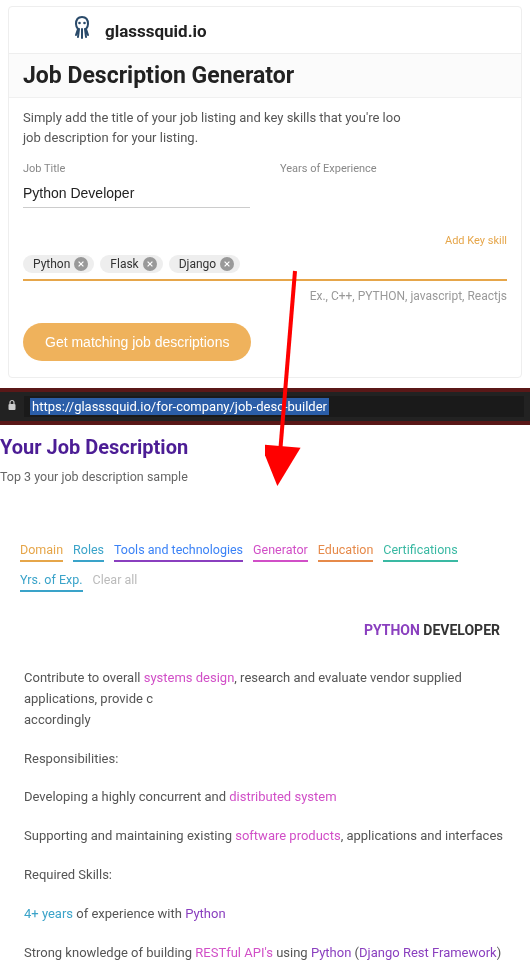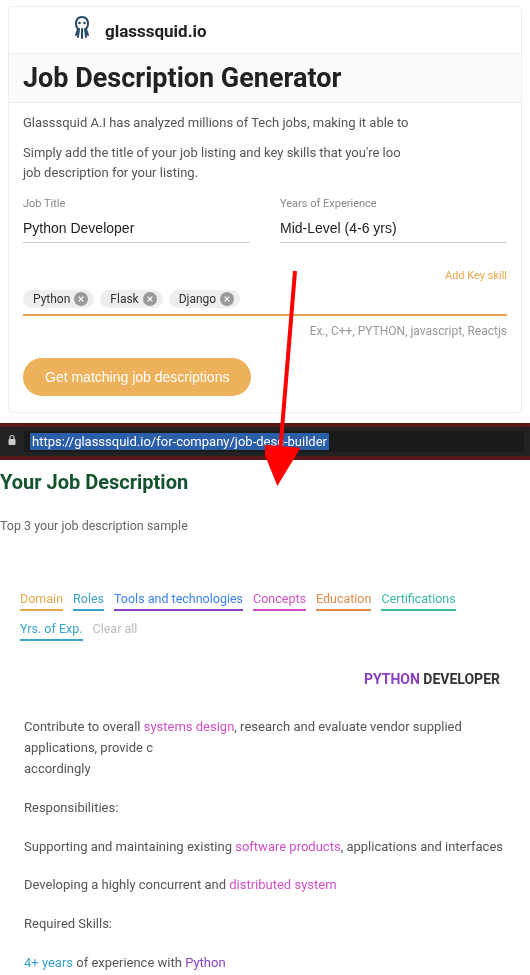--- a/index.html
+++ b/index.html
@@ -1,41 +1,41 @@
 <!DOCTYPE html>
 <html><head>
 <meta charset="utf-8">
 <style>
 * { margin: 0; padding: 0; box-sizing: border-box; }
 body { font-family: -apple-system, BlinkMacSystemFont, "Segoe UI", Roboto, sans-serif; background: #fff; width: 530px; overflow-x: hidden; color: #333; }
 .top-card { margin: 6px 8px 10px 8px; background: #fff; border: 1px solid #eee; border-radius: 4px; padding-bottom: 16px; }
 .brand-row { display: flex; align-items: center; gap: 10px; padding: 8px 10px 6px 60px; }
 .brand-name { font-weight: 700; font-size: 17px; color: #222; }
 .card-hdr { background: #fbfbfb; border-top: 1px solid #eee; border-bottom: 1px solid #f0f0f0; padding: 8px 14px; }
-.card-hdr h1 { font-size: 27px; font-weight: 700; color: #222; }
+.card-hdr h1 { font-size: 23px; font-weight: 700; color: #222; }
 .desc { padding: 10px 14px 0 14px; font-size: 13px; color: #555; line-height: 1.55; }
 .form-row { display: flex; gap: 30px; padding: 14px 14px 0 14px; }
 .field { flex: 1; }
 .field-label { font-size: 11px; color: #888; margin-bottom: 4px; display: block; }
 .field-input { width: 100%; font-size: 14px; padding: 6px 0 6px 0; border: none; border-bottom: 1px solid #ccc; outline: none; background: transparent; color: #222; }
 .skill-section { padding: 26px 14px 0 14px; text-align: right; }
 .skill-label { font-size: 11px; color: #e6a64a; margin-bottom: 8px; display: block; }
 .chips { display: flex; gap: 6px; flex-wrap: wrap; padding-bottom: 6px; border-bottom: 2px solid #e6a64a; }
 .chip { display: inline-flex; align-items: center; background: #eee; border-radius: 12px; padding: 2px 6px 2px 10px; font-size: 12px; color: #333; gap: 4px; }
 .chip-x { width: 14px; height: 14px; border-radius: 50%; background: #999; display: inline-flex; align-items: center; justify-content: center; }
 .chip-x svg { width: 8px; height: 8px; }
 .hint { font-size: 12px; color: #999; margin-top: 8px; }
 .cta-wrap { padding: 20px 14px 0 14px; }
 .cta { background: #efb25c; color: #fff; border: none; border-radius: 22px; padding: 11px 22px; font-size: 14px; cursor: pointer; }
 .urlbar-wrap { border-top: 4px solid #5a1818; border-bottom: 4px solid #5a1818; background: #222; padding: 4px 6px; display: flex; align-items: center; gap: 6px; }
 .lock { color: #ccc; font-size: 12px; }
 .urlbar { flex: 1; background: #1a1a1a; color: #fff; font-size: 13px; padding: 3px 6px; border: none; outline: none; }
 .urlbar-sel { background: #2b5ea8; color: #fff; padding: 1px 2px; }
 .result-hdr { padding: 10px 0 0 0; }
-.result-hdr h2 { font-size: 20px; font-weight: 700; color: #14532d; margin-bottom: 24px; }
+.result-hdr h2 { font-size: 20px; font-weight: 700; color: #4c1d95; margin-bottom: 10px; }
 .result-sub { font-size: 12.5px; color: #666; }
 .filter-row { display: flex; gap: 10px; padding: 58px 20px 0 20px; font-size: 12.5px; align-items: center; flex-wrap: wrap; }
 .filter-item { border-bottom: 2px solid transparent; padding-bottom: 3px; cursor: pointer; }
 .f-domain { color: #e6a64a; border-bottom-color: #e6a64a; }
 .f-roles { color: #3aa3c9; border-bottom-color: #3aa3c9; }
 .f-tools { color: #3b82f6; border-bottom-color: #8a3fbf; }
 .f-concepts { color: #d14fc7; border-bottom-color: #d14fc7; }
 .f-education { color: #e68a4a; border-bottom-color: #e68a4a; }
 .f-cert { color: #3ab9a3; border-bottom-color: #3ab9a3; }
 .f-yrs { color: #3aa3c9; border-bottom-color: #3aa3c9; }
@@ -62,34 +62,32 @@
         <path d="M13 2 C9 2 7 5 7 9 C7 12 9 14 9 14 L7 20 M13 2 C17 2 19 5 19 9 C19 12 17 14 17 14 L19 20 M10 14 L9 22 M13 14 L13 23 M16 14 L17 22" stroke="#2a4a6a" stroke-width="2" fill="none" stroke-linecap="round"></path>
         <circle cx="10.5" cy="8" r="1.3" fill="#2a4a6a"></circle>
         <circle cx="15.5" cy="8" r="1.3" fill="#2a4a6a"></circle>
       </svg>
     </span>
     <span class="brand-name">glasssquid.io</span>
   </div>
   <div class="card-hdr">
     <h1>Job Description Generator</h1>
   </div>
-  <p class="desc">Glasssquid A.I has analyzed millions of Tech jobs, making it able to</p>
   <p class="desc">
     <span>Simply add the title of your job listing and key skills that you're loo</span><br>
     <span>job description for your listing.</span>
   </p>
 
   <div class="form-row">
     <div class="field">
       <label class="field-label">Job Title</label>
       <input class="field-input" value="Python Developer" style="">
     </div>
     <div class="field">
       <label class="field-label">Years of Experience</label>
-      <input class="field-input" value="Mid-Level (4-6 yrs)" style="">
     </div>
   </div>
 
   <div class="skill-section">
     <label class="skill-label">Add Key skill</label>
     <div class="chips">
       <span class="chip">
         <span>Python</span>
         <span class="chip-x">
               <svg viewBox="0 0 10 10">
@@ -136,42 +134,42 @@
 
 <div class="result-hdr">
   <h2>Your Job Description</h2>
   <div class="result-sub">Top 3 your job description sample</div>
 </div>
 
 <div class="filter-row">
   <span class="filter-item f-domain">Domain</span>
   <span class="filter-item f-roles">Roles</span>
   <span class="filter-item f-tools">Tools and technologies</span>
-  <span class="filter-item f-concepts">Concepts</span>
+  <span class="filter-item f-concepts">Generator</span>
   <span class="filter-item f-education">Education</span>
   <span class="filter-item f-cert">Certifications</span>
   <span class="filter-item f-yrs">Yrs. of Exp.</span>
   <span class="filter-item f-clear">Clear all</span>
 </div>
 
 <div class="jd-title">
   <span class="hl">PYTHON</span><span> DEVELOPER</span>
 </div>
 
 <div class="jd-body">
   <p>
     <span>Contribute to overall </span><span class="c-concept">systems design</span><span>, research and evaluate vendor supplied applications, provide c</span><br>
     <span>accordingly</span>
   </p>
   <p>Responsibilities:</p>
   <p>
-    <span>Supporting and maintaining existing </span><span class="c-concept">software products</span><span>, applications and interfaces</span>
+    <span>Developing a highly concurrent and </span><span class="c-concept">distributed system</span>
   </p>
   <p>
-    <span>Developing a highly concurrent and </span><span class="c-concept">distributed system</span>
+    <span>Supporting and maintaining existing </span><span class="c-concept">software products</span><span>, applications and interfaces</span>
   </p>
   <p>Required Skills:</p>
   <p>
     <span class="c-yrs">4+ years</span><span> of experience with </span><span class="c-tool">Python</span>
   </p>
   <p>
     <span>Strong knowledge of building </span><span class="c-concept">RESTful API's</span><span> using </span><span class="c-tool">Python</span><span> (</span><span class="c-tool">Django Rest Framework</span><span>)</span>
   </p>
 
 </div>

